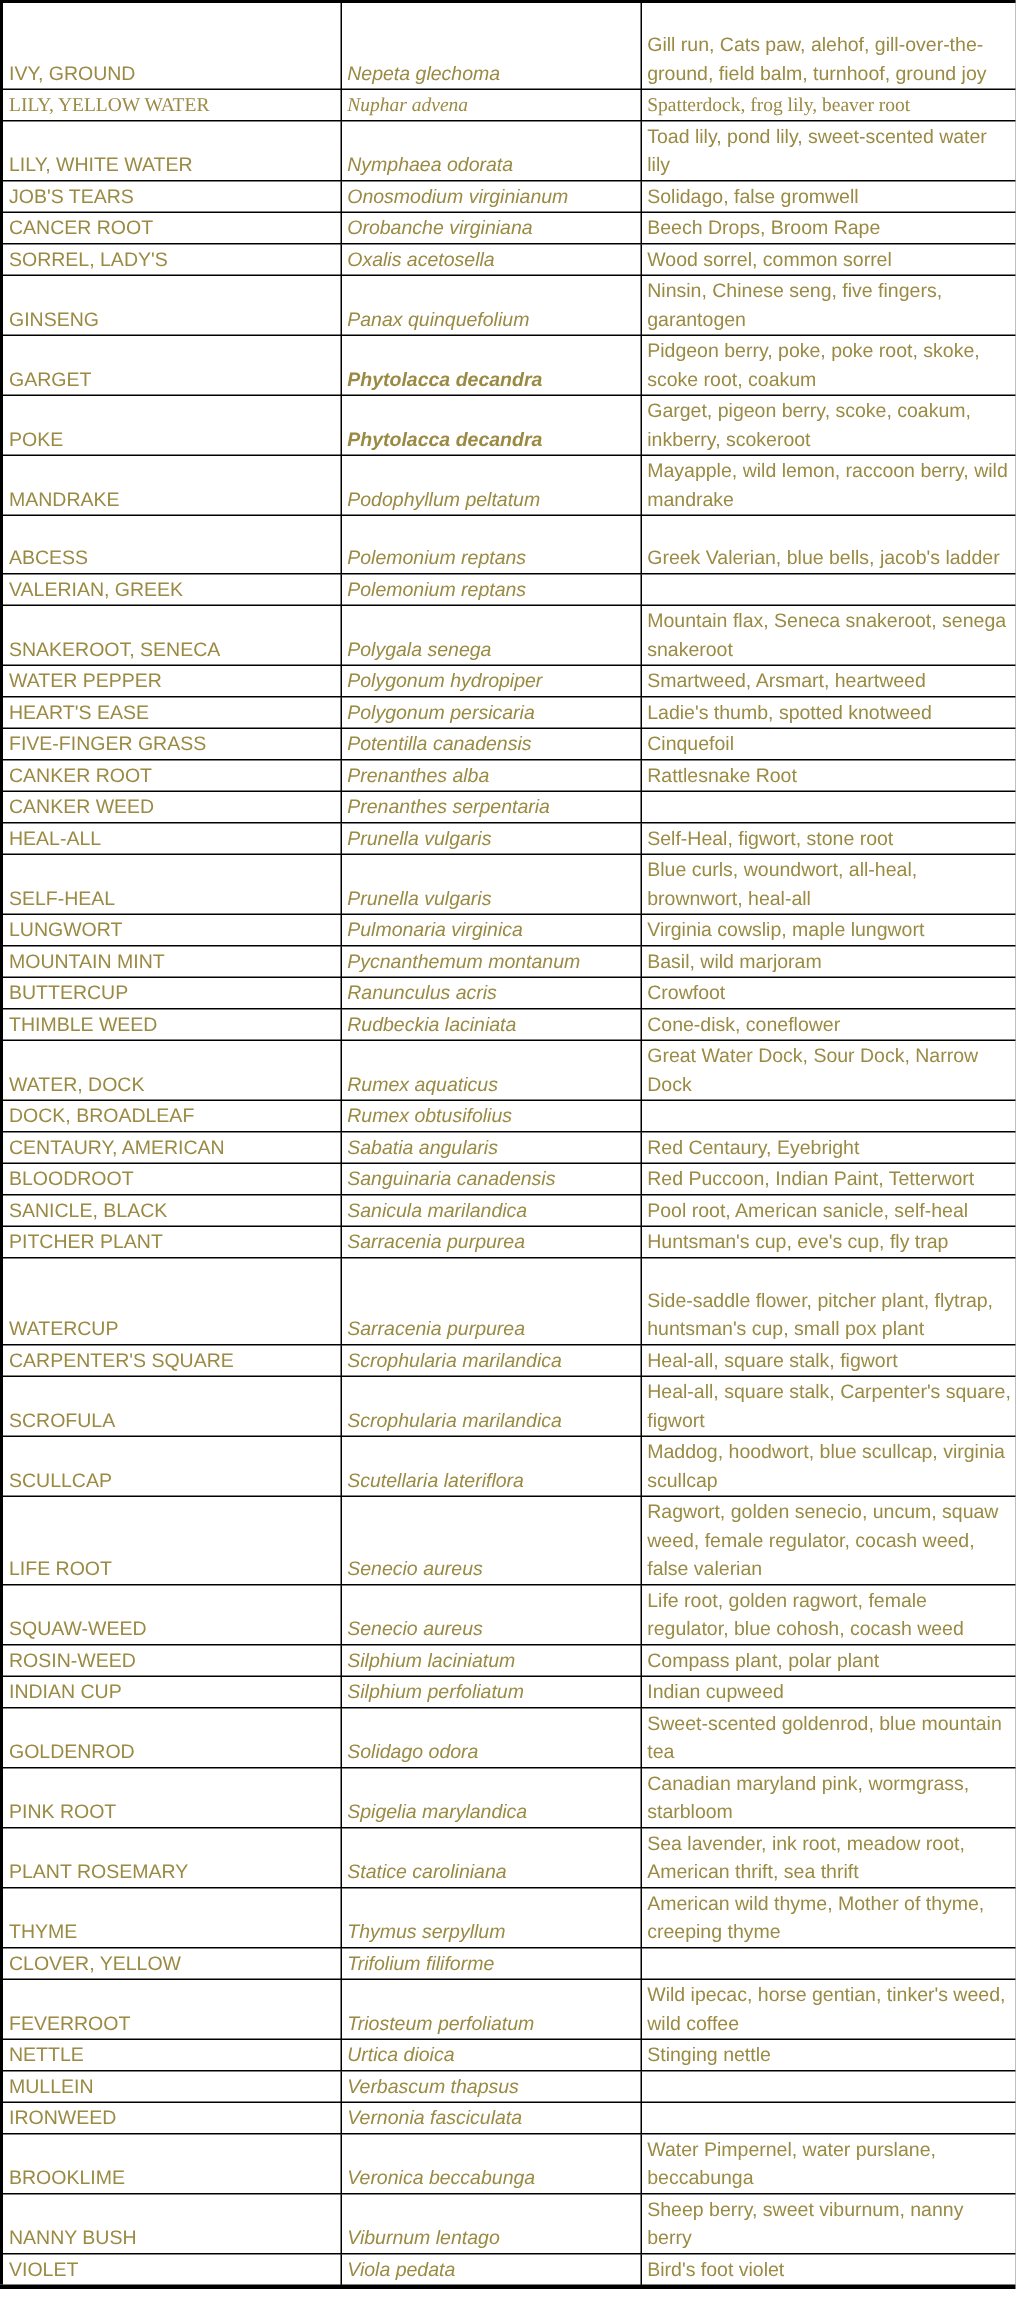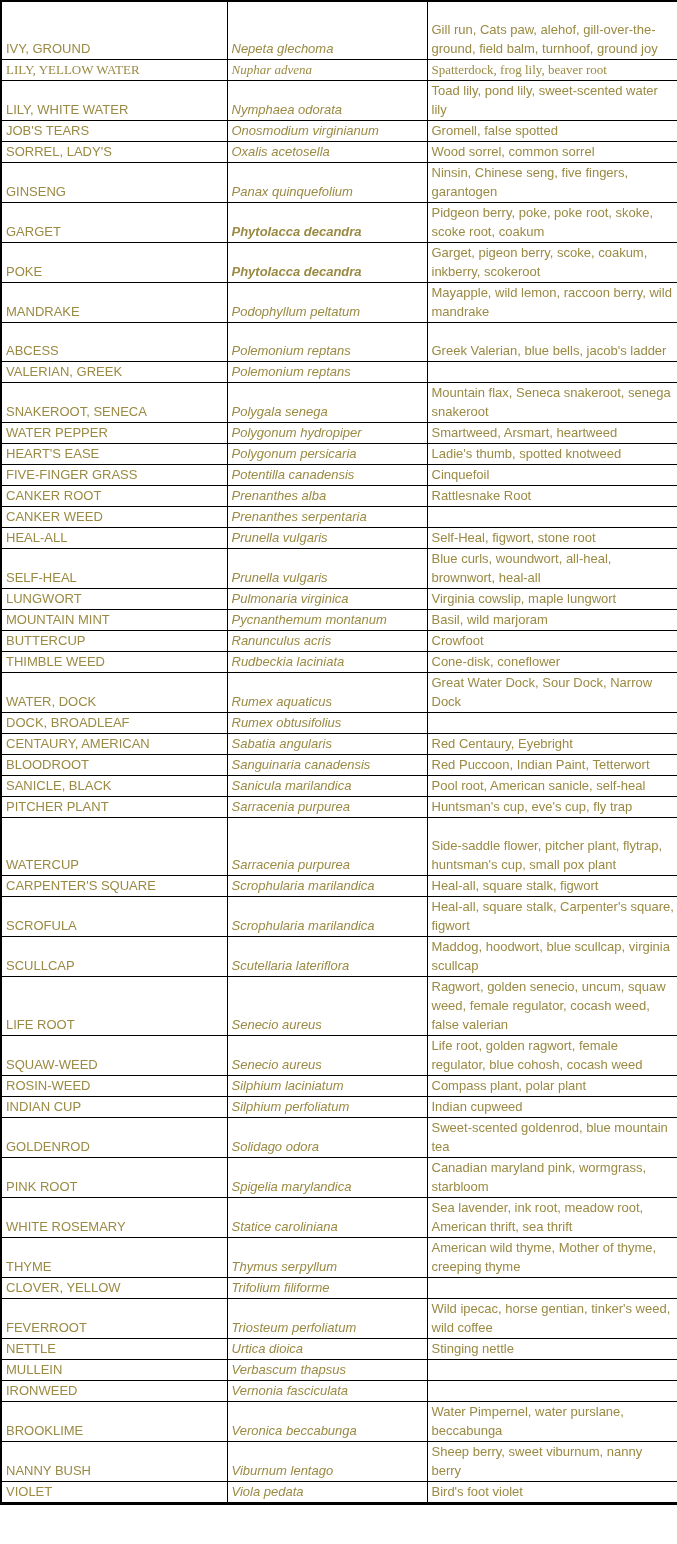--- a/index.html
+++ b/index.html
@@ -55,21 +55,26 @@
     <td class="c3">Spatterdock, frog lily, beaver root</td>
   </tr>
         <tr style="height: 39px;">
     <td class="c1">LILY, WHITE WATER</td>
     <td class="c2">Nymphaea odorata</td>
     <td class="c3">Toad lily, pond lily, sweet-scented water lily</td>
   </tr>
         <tr style="height: 19px;">
     <td class="c1">JOB'S TEARS</td>
     <td class="c2">Onosmodium virginianum</td>
-    <td class="c3">Gromell, false spotted</td>
+    <td class="c3">Solidago, false gromwell</td>
+  </tr>
+        <tr style="height: 19px;">
+    <td class="c1">CANCER ROOT</td>
+    <td class="c2">Orobanche virginiana</td>
+    <td class="c3">Beech Drops, Broom Rape</td>
   </tr>
         <tr style="height: 19px;">
     <td class="c1">SORREL, LADY'S</td>
     <td class="c2">Oxalis acetosella</td>
     <td class="c3">Wood sorrel, common sorrel</td>
   </tr>
         <tr style="height: 39px;">
     <td class="c1">GINSENG</td>
     <td class="c2">Panax quinquefolium</td>
     <td class="c3">Ninsin, Chinese seng, five fingers, garantogen</td>
@@ -233,21 +238,21 @@
     <td class="c1">GOLDENROD</td>
     <td class="c2">Solidago odora</td>
     <td class="c3">Sweet-scented goldenrod, blue mountain tea</td>
   </tr>
         <tr style="height: 39px;">
     <td class="c1">PINK ROOT</td>
     <td class="c2">Spigelia marylandica</td>
     <td class="c3">Canadian maryland pink, wormgrass, starbloom</td>
   </tr>
         <tr style="height: 39px;">
-    <td class="c1">WHITE ROSEMARY</td>
+    <td class="c1">PLANT ROSEMARY</td>
     <td class="c2">Statice caroliniana</td>
     <td class="c3">Sea lavender, ink root, meadow root, American thrift, sea thrift</td>
   </tr>
         <tr style="height: 39px;">
     <td class="c1">THYME</td>
     <td class="c2">Thymus serpyllum</td>
     <td class="c3">American wild thyme, Mother of thyme, creeping thyme</td>
   </tr>
         <tr style="height: 19px;">
     <td class="c1">CLOVER, YELLOW</td>

